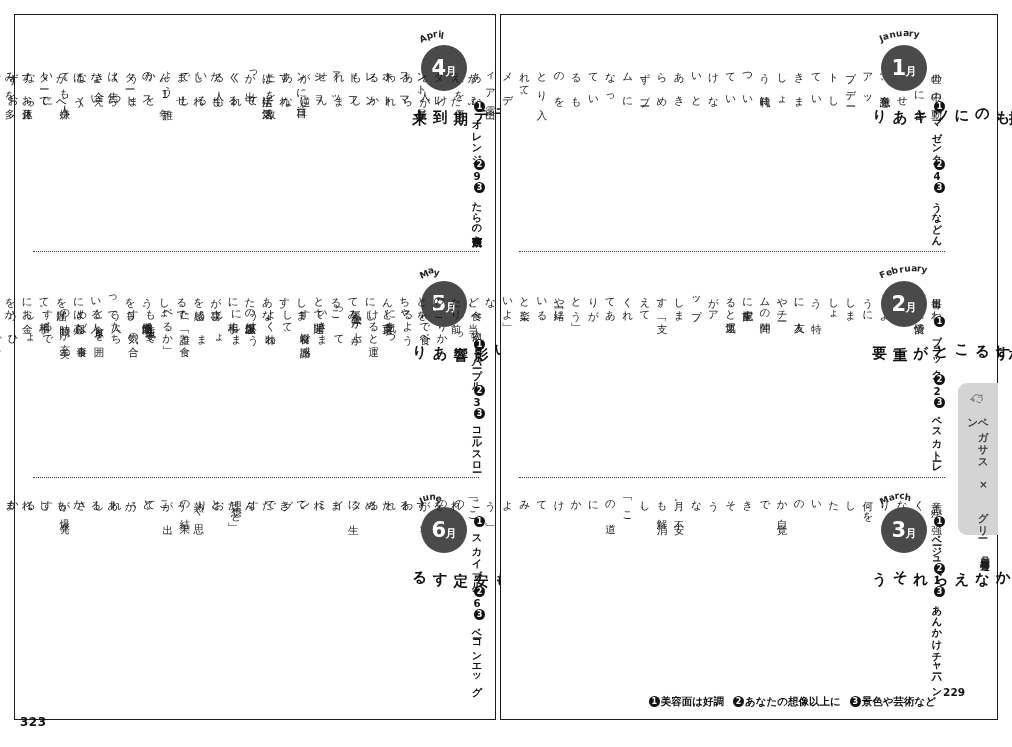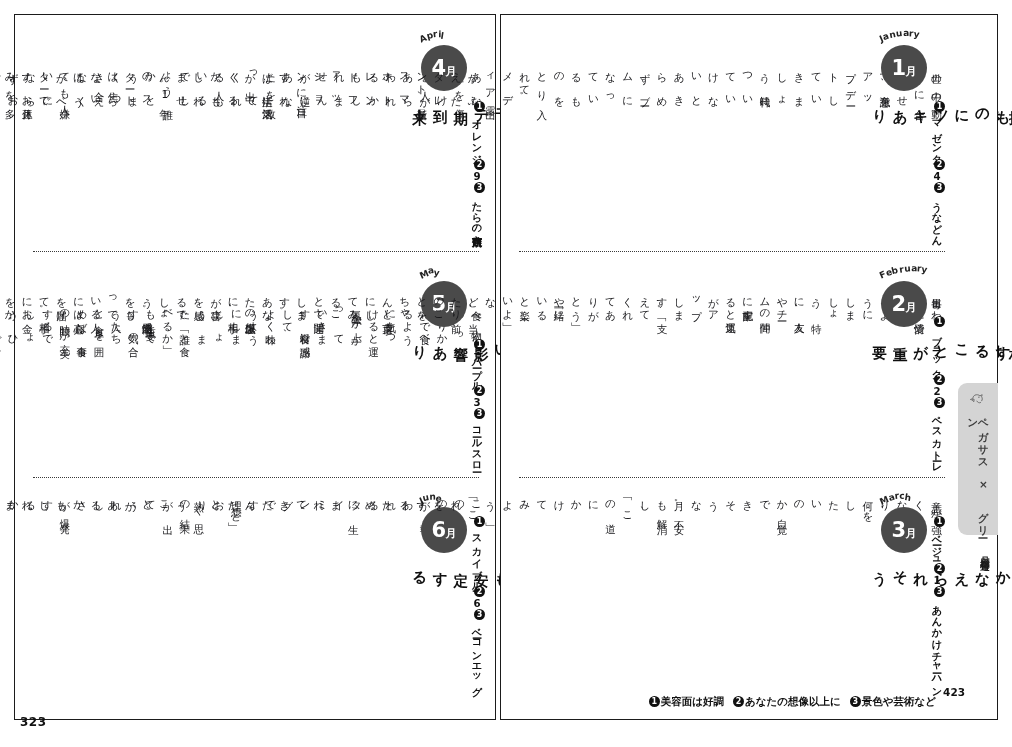--- a/index.html
+++ b/index.html
@@ -331,19 +331,19 @@
           <span>美容面は好調</span>
         </span>
         <span class="fitem">
           <span class="bullet">2</span>
           <span>あなたの想像以上に</span>
         </span>
         <span class="fitem">
           <span class="bullet">3</span>
           <span>景色や芸術など</span>
         </span>
-        <span class="pageno-right">423</span>
+        <span class="pageno-right">229</span>
       </div>
 
     </div>
   </div>
 
 </div>
 
 </body></html>

